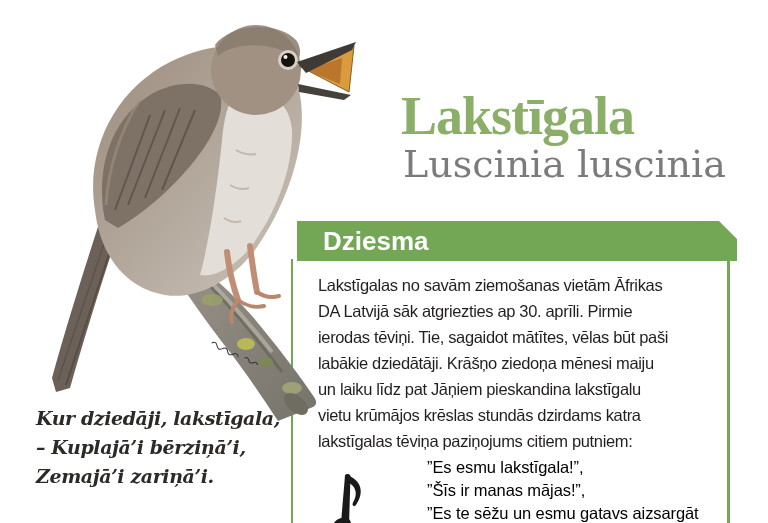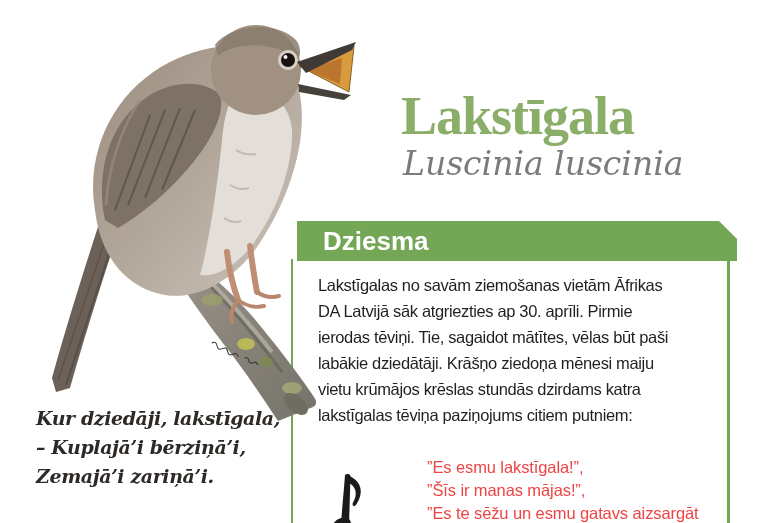--- a/index.html
+++ b/index.html
@@ -7,22 +7,22 @@
     position:relative;width:768px;height:523px;overflow:hidden;
     background:#ffffff;font-family:"Liberation Sans",sans-serif;
   }
   
   .title-block{position:absolute;left:401px;top:88px;z-index:2;}
   .page-title{
     margin:0;font-family:"Liberation Serif",serif;font-weight:700;
     font-size:54px;line-height:56px;letter-spacing:-1px;color:var(--title-green,#8BAE69);
   }
   .sci-name{
-    margin:2px 0 0 2px;font-family:"DejaVu Serif",serif;font-style:italic;
-    font-size:33px;line-height:36px;color:var(--subtitle-gray,#7B7B7B);
+    margin:2px 0 0 2px;font-family:"DejaVu Serif",serif;
+    font-size:38px;line-height:36px;color:var(--subtitle-gray,#7B7B7B);
   }
   
   .section-bar{
     position:absolute;left:297px;top:221px;width:440px;height:40px;z-index:1;
     background:var(--accent,#73A756);
     clip-path:polygon(0 0, 422px 0, 440px 18px, 440px 40px, 0 40px);
   }
   .section-label{
     position:absolute;left:26px;top:5px;color:#ffffff;font-weight:700;
     font-size:26px;letter-spacing:0px;
@@ -31,21 +31,21 @@
   .border-right{position:absolute;left:727px;top:259px;width:3px;height:264px;background:var(--accent,#73A756);z-index:1;}
   
   .paragraph{position:absolute;left:318px;top:272px;z-index:2;}
   .para-line{
     white-space:nowrap;font-weight:400;font-size:16.5px;letter-spacing:-0.35px;
     line-height:26px;color:var(--text-dark,#231F20);
   }
   .quotes{position:absolute;left:427px;top:456px;z-index:2;}
   .quote-line{
     white-space:nowrap;font-weight:400;font-size:16.5px;letter-spacing:-0.1px;
-    line-height:23px;color:#ef4444;
+    line-height:23px;color:#000000;
   }
   
   .poem{position:absolute;left:36px;top:404px;z-index:2;}
   .poem-line{
     white-space:nowrap;font-family:"DejaVu Serif",serif;font-style:italic;font-weight:700;
     font-size:19px;letter-spacing:-0.4px;line-height:29px;color:#2d2926;
   }
   
   .bird-art{position:absolute;left:0;top:0;z-index:3;pointer-events:none;}
   .note-art{position:absolute;left:334px;top:470px;z-index:2;}
@@ -141,20 +141,21 @@
     <div class="section-label">Dziesma</div>
   </div>
   <div class="border-left"></div>
   <div class="border-right"></div>
 
   <div class="paragraph">
     <div class="para-line">Lakstīgalas no savām ziemošanas vietām Āfrikas</div>
     <div class="para-line">DA Latvijā sāk atgriezties ap 30. aprīli. Pirmie</div>
     <div class="para-line">ierodas tēviņi. Tie, sagaidot mātītes, vēlas būt paši</div>
     <div class="para-line">labākie dziedātāji. Krāšņo ziedoņa mēnesi maiju</div>
+    <div class="para-line">un laiku līdz pat Jāņiem pieskandina lakstīgalu</div>
     <div class="para-line">vietu krūmājos krēslas stundās dzirdams katra</div>
     <div class="para-line">lakstīgalas tēviņa paziņojums citiem putniem:</div>
   </div>
 
   <div class="quotes">
     <div class="quote-line">”Es esmu lakstīgala!”,</div>
     <div class="quote-line">”Šīs ir manas mājas!”,</div>
     <div class="quote-line">”Es te sēžu un esmu gatavs aizsargāt</div>
   </div>
 

